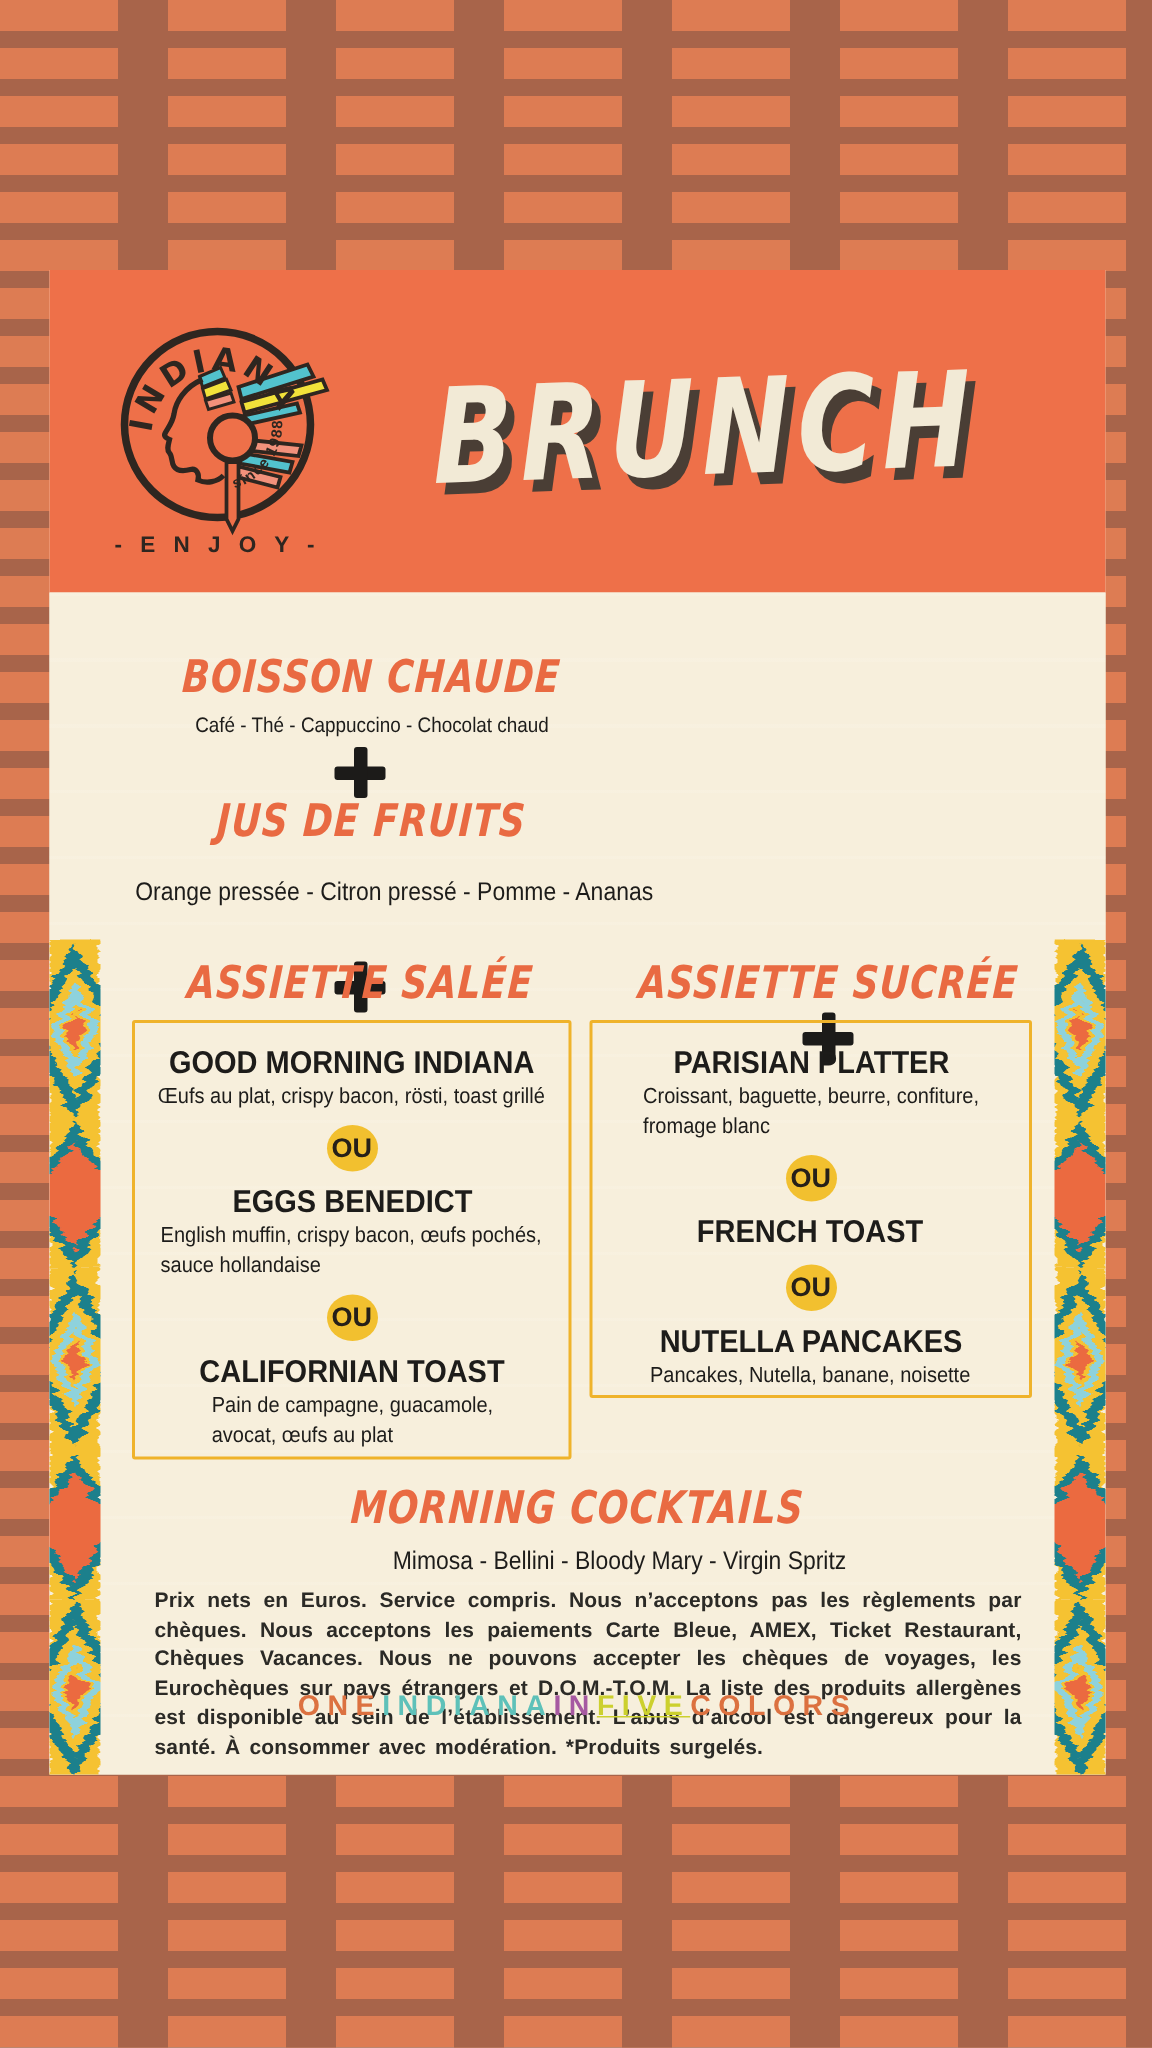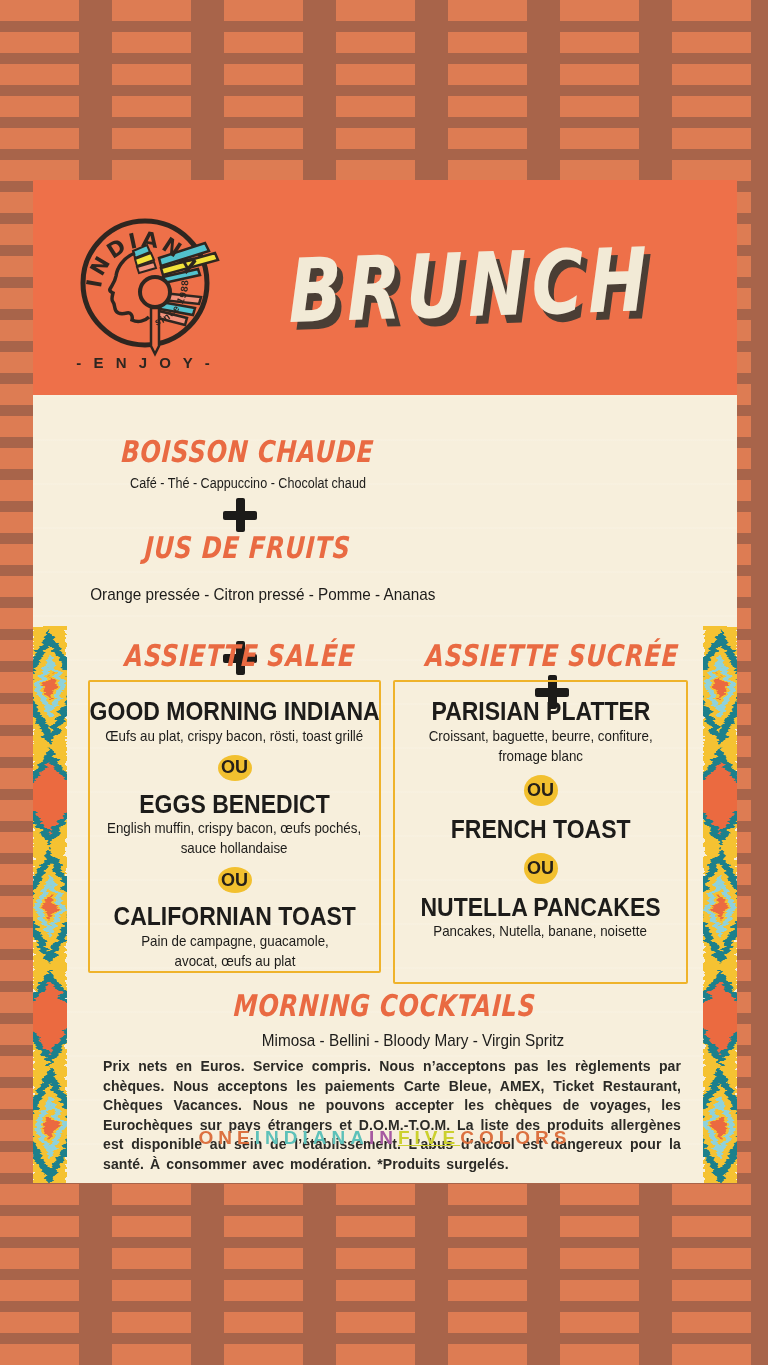--- a/index.html
+++ b/index.html
@@ -29,23 +29,23 @@
     font-family:"DejaVu Sans",sans-serif;font-weight:700;font-style:italic;
     font-size:30px;color:#e96a42;white-space:nowrap;}
   .script-heading > span{display:inline-block;transform:scaleX(.8) skewX(-4deg);transform-origin:center;letter-spacing:1px;}
   .item-line{font-size:17px;color:#1d1c1a;white-space:nowrap;}
   .item-line > span{display:inline-block;transform:scaleX(.9);transform-origin:center;}
   .plus-icon{width:34px;height:34px;position:relative;}
   .plus-icon::before{content:"";position:absolute;left:0;right:0;top:13px;height:9px;background:#1c1b19;border-radius:2px;}
   .plus-icon::after{content:"";position:absolute;top:0;bottom:0;left:13px;width:9px;background:#1c1b19;border-radius:2px;}
   .dish-box{border:2px solid #efb32b;border-radius:2px;box-sizing:border-box;
     display:flex;flex-direction:column;align-items:center;padding-top:15px;}
-  .dish-name{font-weight:700;font-size:25px;color:#1d1c1a;white-space:nowrap;line-height:1.15;}
+  .dish-name{font-weight:700;font-size:21px;color:#1d1c1a;white-space:nowrap;line-height:1.15;}
   .dish-name > span{display:inline-block;transform:scaleX(.92);transform-origin:center;}
-  .dish-desc{font-size:14.5px;color:#1d1c1a;line-height:1.38;text-align:center;}
+  .dish-desc{font-size:14.5px;color:#1d1c1a;line-height:1.38;text-align:left;}
   .dish-desc > span{display:inline-block;white-space:pre;transform:scaleX(.92);transform-origin:center;}
   .ou-pill{width:34px;height:31px;border-radius:50%;background:#f2c02f;margin:9px auto;
     display:flex;align-items:center;justify-content:center;
     font-size:18px;font-weight:700;color:#262019;}
   .legal{font-size:14px;font-weight:700;color:#2b2a26;line-height:1.4;
     text-align:justify;letter-spacing:.1px;word-spacing:2px;}
   .footer-line{display:flex;justify-content:center;gap:0;
     font-weight:700;font-size:19px;letter-spacing:5px;white-space:nowrap;}
   .ikat{position:absolute;top:445px;width:34px;height:558px;}
   .ikat-left{left:0;}
@@ -147,21 +147,21 @@
       <div class="ou-pill">OU</div>
       <div class="dish-name"><span>EGGS BENEDICT</span></div>
       <div class="dish-desc"><span>English muffin, crispy bacon, œufs pochés,
 sauce hollandaise</span></div>
       <div class="ou-pill">OU</div>
       <div class="dish-name"><span>CALIFORNIAN TOAST</span></div>
       <div class="dish-desc"><span>Pain de campagne, guacamole,
 avocat, œufs au plat</span></div>
     </div>
 
-    <div class="abs dish-box" style="left:360px;top:285px;width:295px;height:304px;">
+    <div class="abs dish-box" style="left:360px;top:285px;width:295px;height:252px;">
       <div class="dish-name"><span>PARISIAN PLATTER</span></div>
       <div class="dish-desc"><span>Croissant, baguette, beurre, confiture,
 fromage blanc</span></div>
       <div class="ou-pill">OU</div>
       <div class="dish-name"><span>FRENCH TOAST</span></div>
       <div class="ou-pill">OU</div>
       <div class="dish-name"><span>NUTELLA PANCAKES</span></div>
       <div class="dish-desc"><span>Pancakes, Nutella, banane, noisette</span></div>
     </div>
 

